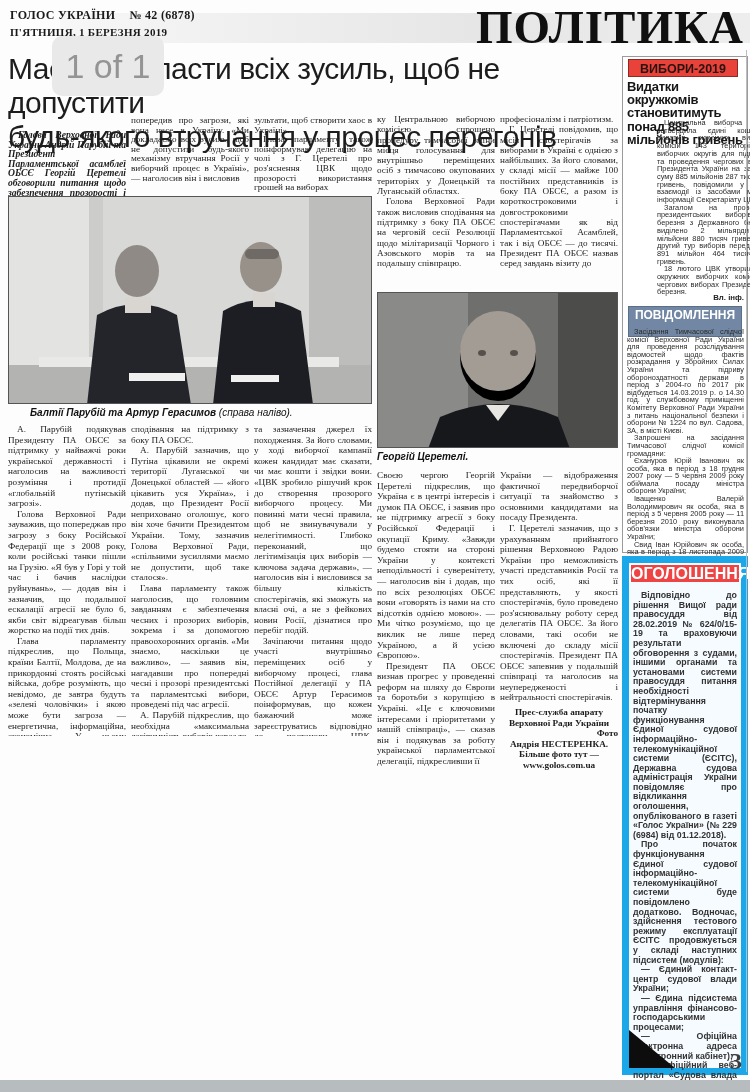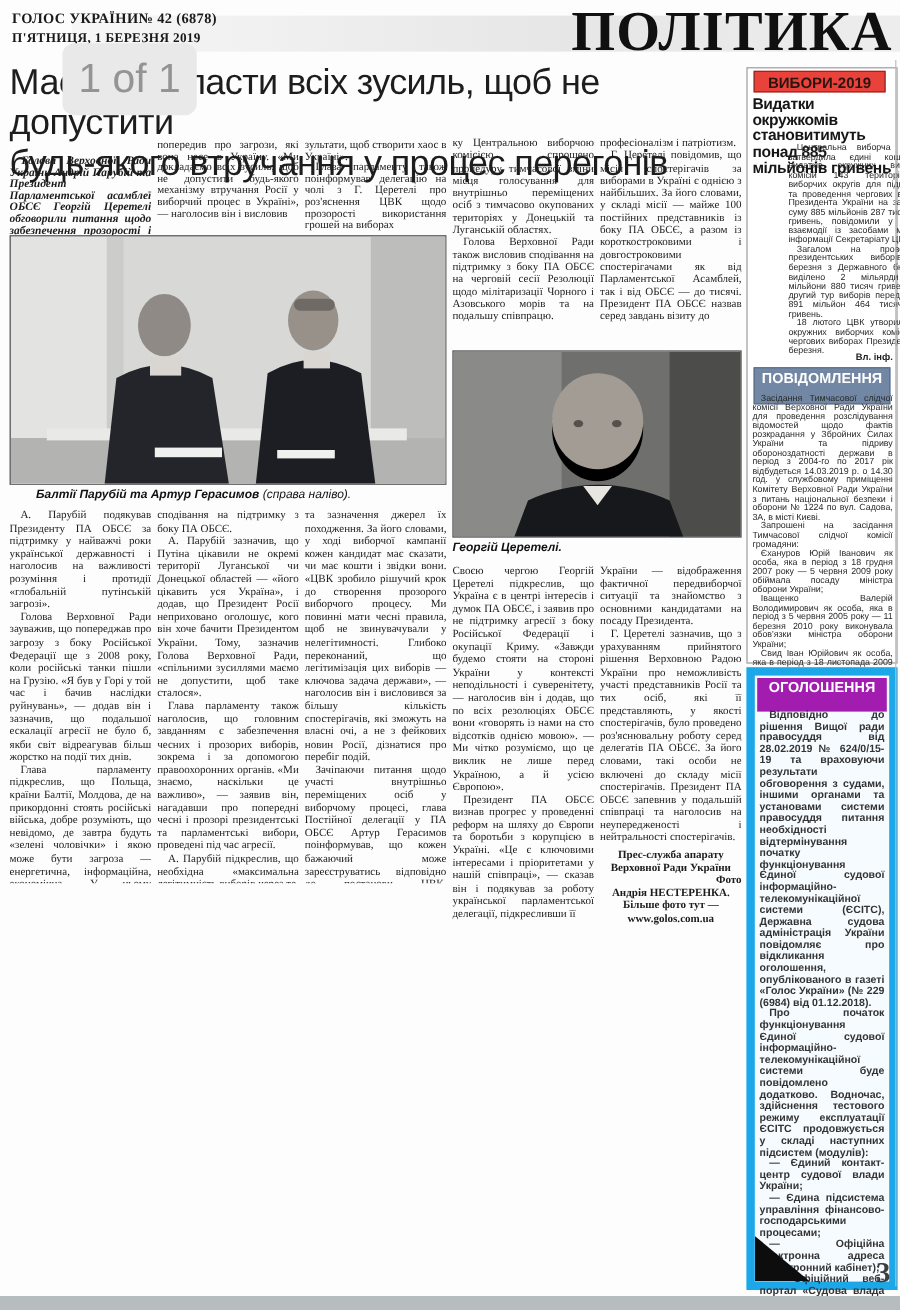--- a/index.html
+++ b/index.html
@@ -7,21 +7,21 @@
   body { background:#aab0b3; font-family:"Liberation Serif", serif; }
   .page { position:absolute; left:0; top:0; width:750px; height:1080px; background:#fdfdfd; overflow:hidden; }
   .bottom-strip { position:absolute; left:0; top:1080px; width:750px; height:12px; background:#b7bcbf; }
   .edge-line { position:absolute; left:746px; top:50px; width:1px; height:1022px; background:#b9bdc0; }
 
   
   .shade-band { position:absolute; left:60px; top:13px; width:690px; height:30px;
     background:linear-gradient(90deg,#f7f7f7,#e6e6e6 60%,#ededed); }
   .masthead { position:absolute; left:10px; top:8px; z-index:2; color:#1a1a1a; }
   .masthead .l1 { font-weight:bold; font-size:12px; letter-spacing:.3px; }
-  .masthead .l1 .issue { }
+  .masthead .l1 .issue { margin-left:14px; }
   .masthead .l2 { font-weight:bold; font-size:11px; margin-top:3px; letter-spacing:.3px; }
   .section-title { position:absolute; right:6px; top:0px; z-index:2; font-weight:bold; font-size:47px;
     letter-spacing:1px; color:#101010; }
 
   
   .viewer-badge { position:absolute; left:52px; top:36px; width:112px; height:60px; z-index:30;
     background:#e9e9e9; border-radius:10px; display:flex; align-items:center; justify-content:center;
     font-family:"Liberation Sans",sans-serif; font-size:34px; color:#949494; }
 
   
@@ -64,22 +64,22 @@
   .sbtext p { margin:0; text-indent:7px; }
   .elections-body { left:657px; top:119px; width:117px; height:172px; }
   .elections-byline { position:absolute; left:627px; top:293px; width:117px; text-align:right;
     font-family:"Liberation Sans",sans-serif; font-weight:bold; font-size:7.8px; color:#222; }
   .notice-bar { left:628px; top:306px; width:114px; height:31px; line-height:17px;
     background:#7187a3; color:#fff; font-size:12px; border:1px solid #5a6e87; }
   .notice-body { left:627px; top:328px; width:117px; height:222px; line-height:7.6px; }
 
   .announcement-box { position:absolute; left:622px; top:556px; width:126px; height:519px;
     background:#f6fbff; border:7px solid #1ba7e8; }
-  .announcement-bar { left:631px; top:565px; width:108px; height:28px; line-height:17px;
-    background:#a21caf; color:#fff; font-size:12px; }
+  .announcement-bar { left:631px; top:565px; width:108px; height:17px; line-height:17px;
+    background:#ef4444; color:#fff; font-size:16px; }
   .announcement-body { left:633px; top:591px; width:104px; height:476px; font-size:8.8px;
     line-height:9.6px; color:#333; }
   .announcement-body p { text-indent:8px;font-weight:bold; }
   .corner-triangle { position:absolute; left:629px; top:1030px; width:46px; height:38px;
     background:#0d0d0d; clip-path:polygon(0 0,100% 100%,0 100%); }
 
   .page-number { position:absolute; left:700px; top:1048px; width:42px; text-align:right;
     font-weight:bold; font-size:24px; color:#3d3d3d; }
 </style>
 </head>

